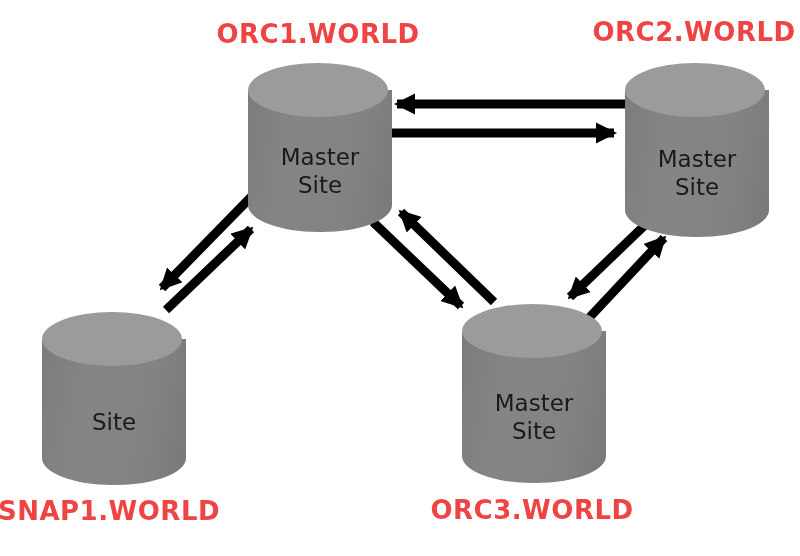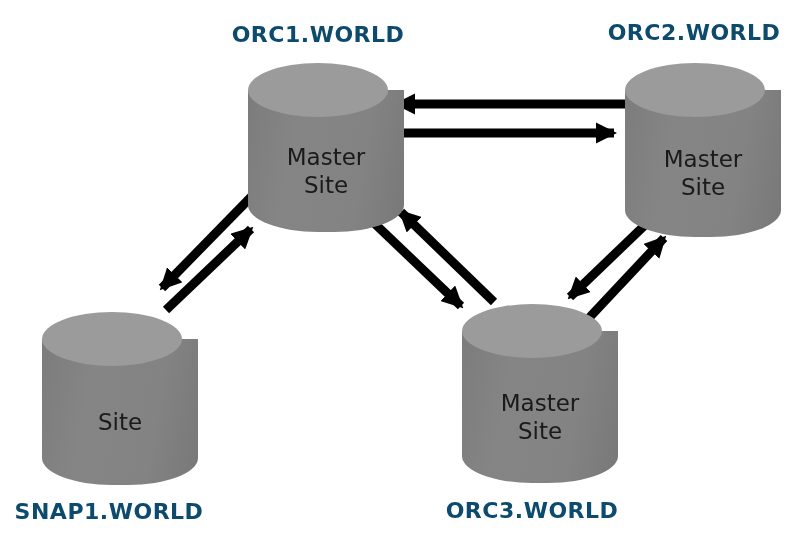--- a/index.html
+++ b/index.html
@@ -23,21 +23,21 @@
     width: 800px;
     height: 556px;
   }
   #arrow-layer line {
     stroke: #000000;
     stroke-width: 9;
   }
   
   .cylinder {
     position: absolute;
-    width: 156px;
+    width: 144px;
   }
   .cyl-body {
     position: absolute;
     left: 0;
     top: 27px;
     right: 0;
     bottom: 0;
     background: linear-gradient(100deg, #7c7c7c 0%, #858585 30%, #838383 70%, #787878 100%);
     border-radius: 0 0 70px 70px / 0 0 27px 27px;
   }
@@ -65,22 +65,22 @@
     color: #1a1a1a;
     font-size: 23px;
     line-height: 28px;
     text-align: center;
   }
   
   .site-name {
     position: absolute;
     transform: translate(-50%, -50%);
     font-weight: bold;
-    font-size: 22px;
-    color: #0c4a6e;
+    font-size: 26px;
+    color: #ef4444;
     letter-spacing: 0.5px;
     white-space: nowrap;
   }
   
   #cyl-orc1  { left: 248px; top: 63px;  height: 169px; }
   #cyl-orc2  { left: 625px; top: 63px;  height: 174px; }
   #cyl-snap1 { left: 42px;  top: 312px; height: 173px; }
   #cyl-orc3  { left: 462px; top: 304px; height: 179px; }
 
   #label-orc1  { left: 318px; top: 34px;  }

